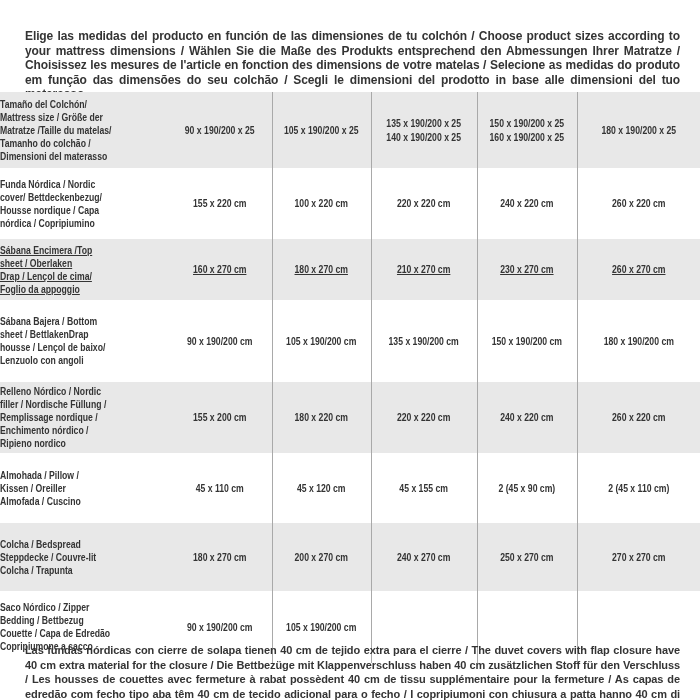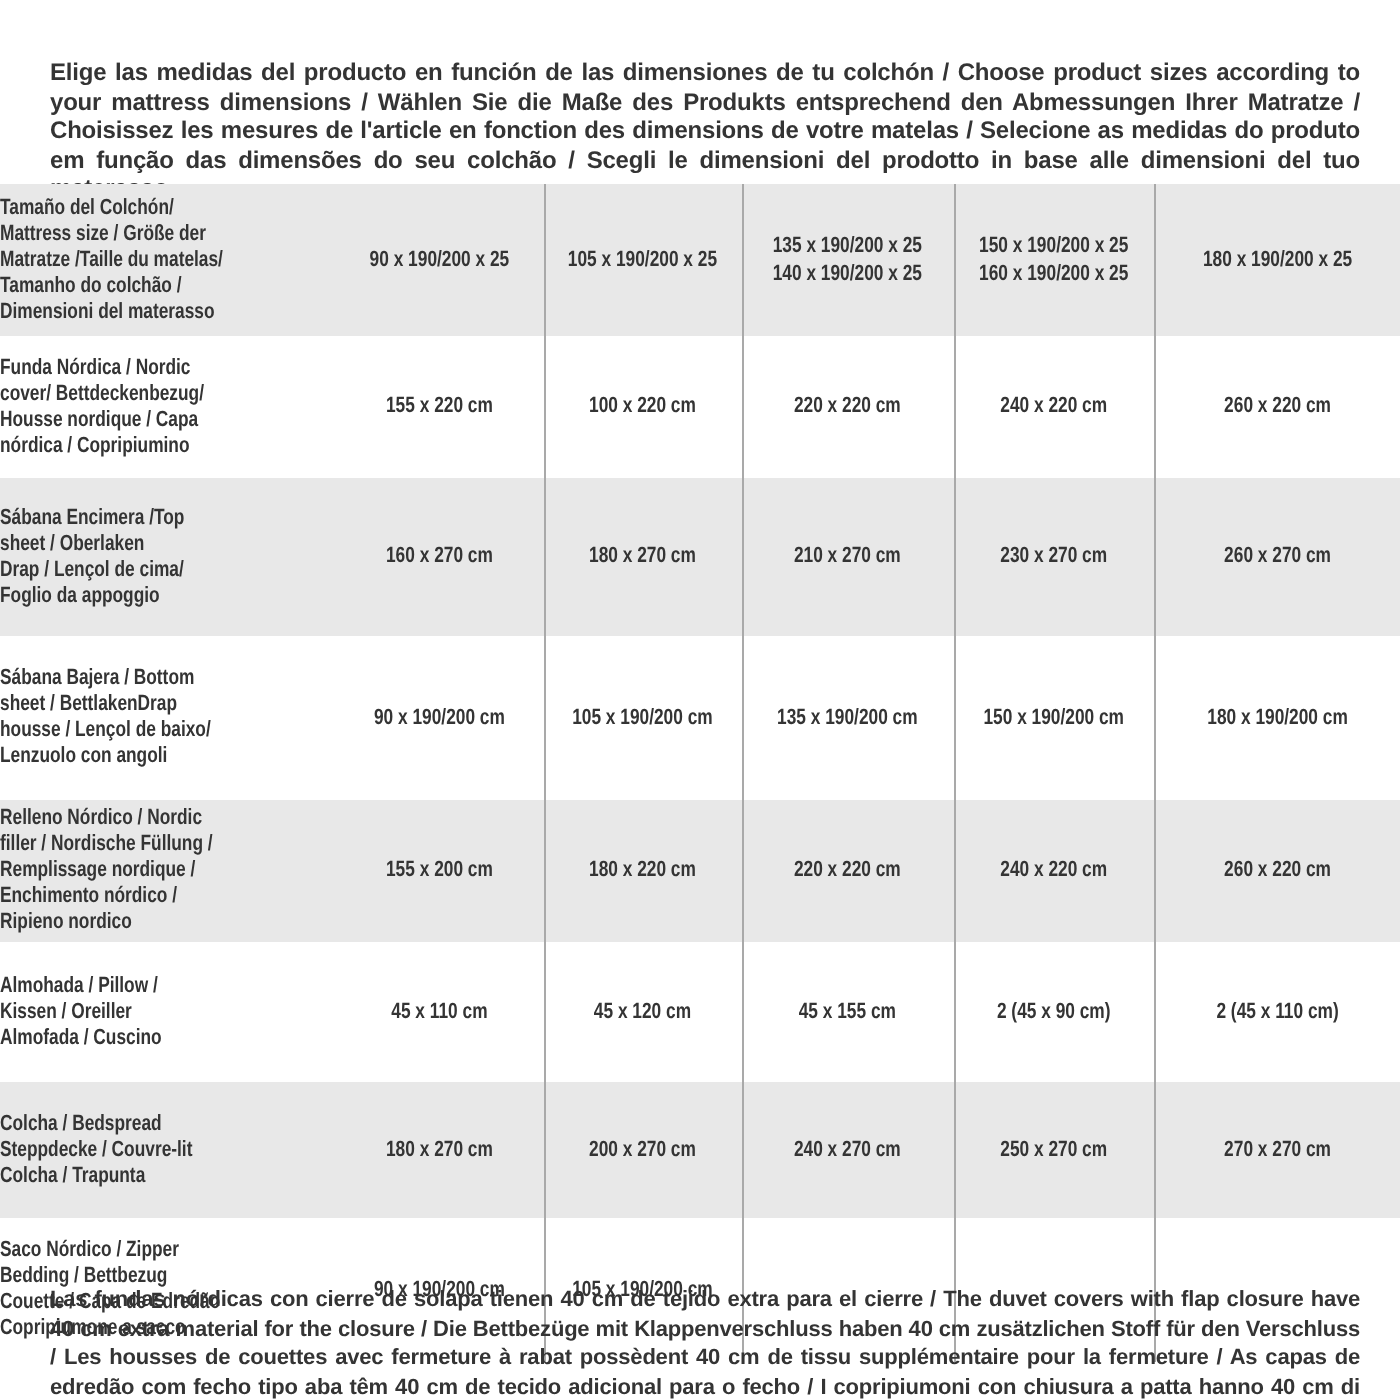--- a/index.html
+++ b/index.html
@@ -30,21 +30,21 @@
   td.val + td.val { border-left:1px solid #a9a9a9; }
   td.last { padding-right:22px; }
   .cnd-l {
     width:127%; transform:scaleX(0.787); transform-origin:0 50%;
     white-space:pre-line;
   }
   .cnd-c {
     width:127%; margin-left:-13.5%; transform:scaleX(0.787);
     transform-origin:50% 50%; white-space:pre-line; text-align:center;
   }
-  tr.r0 { height:76px;margin-left:10px; } tr.r1 { height:71px;padding-left:24px; } tr.r2 { height:79px; }
+  tr.r0 { height:76px;margin-left:10px; } tr.r1 { height:71px;padding-left:24px; } tr.r2 { height:61px;text-decoration:underline; }
   tr.r3 { height:82px; } tr.r4 { height:71px; } tr.r5 { height:70px; }
   tr.r6 { height:68px; } tr.r7 { height:72px; }
 </style>
 </head>
 <body>
 
 <div class="page">
 
   <p class="intro">Elige las medidas del producto en función de las dimensiones de tu colchón / Choose product sizes according to your mattress dimensions / Wählen Sie die Maße des Produkts entsprechend den Abmessungen Ihrer Matratze / Choisissez les mesures de l'article en fonction des dimensions de votre matelas / Selecione as medidas do produto em função das dimensões do seu colchão / Scegli le dimensioni del prodotto in base alle dimensioni del tuo materasso</p>
 

